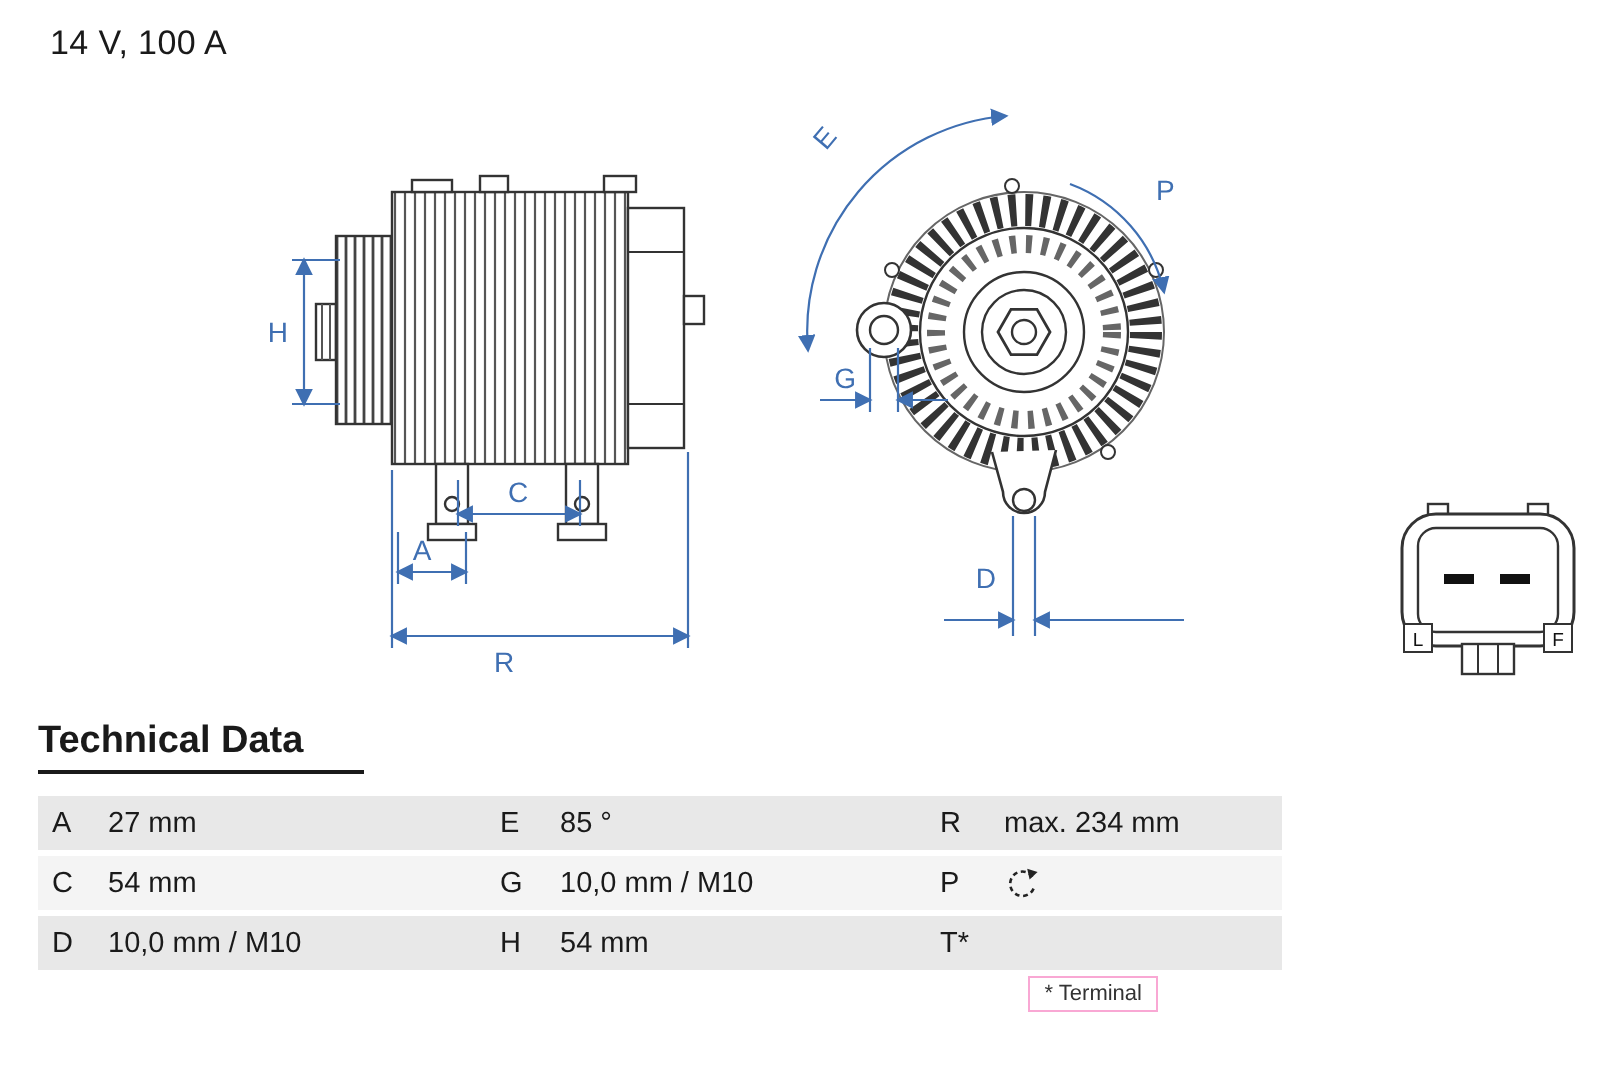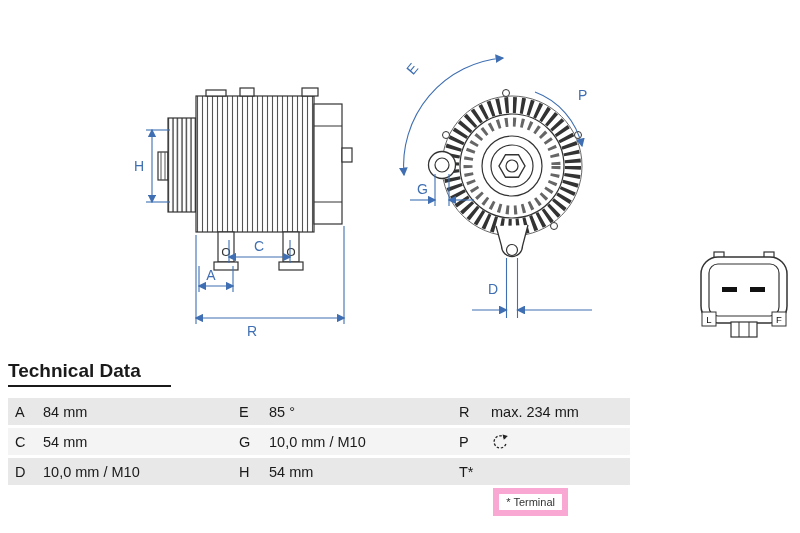--- a/index.html
+++ b/index.html
@@ -9,36 +9,37 @@
   .page { position:relative; width:800px; height:533px; background:#fff; }
 
   .rating { position:absolute; left:25px; top:12px; font-size:17px; letter-spacing:.2px; }
 
   .drawing { position:absolute; left:0; top:30px; }
   .dim { stroke:var(--accent); stroke-width:1.1; fill:none; }
   .dimlabel { fill:var(--accent); font-size:14px; font-family:"Liberation Sans",sans-serif; }
   .outline { stroke:var(--line); fill:#fff; }
   #arr path { fill:var(--accent); }
 
-  .tech { position:absolute; left:8px; top:360px; width:622px; }
+  .tech { position:absolute; left:19px; top:360px; width:622px; }
   .tech h2 { display:inline-block; font-size:19px; font-weight:bold;
              border-bottom:2px solid #1a1a1a; padding:0 30px 3px 0; margin-bottom:11px; }
   .trow { display:grid; grid-template-columns:28px 196px 30px 190px 32px 146px;
           height:27px; align-items:center; margin-bottom:3px; background:#e8e8e8; font-size:14.5px; }
   .trow.alt { background:#f4f4f4; }
   .trow span { padding-left:7px; white-space:nowrap; }
   .trow .vicon { display:flex; align-items:center; }
-  .footnote { width:max-content; margin:3px 62px 0 auto; border:6px solid #f9a8d4;
+  .footnote { width:max-content; margin:3px 62px 0 auto; border:1px solid #f9a8d4;
               background:#fff; font-size:11px; padding:2px 7px; color:#333; }
 </style>
 </head>
 <body>
 
 <div class="page">
 
+  <div class="rating">14 V, 100 A</div>
 
   <svg class="drawing" width="800" height="322" viewBox="0 0 800 322">
     <defs>
       <pattern id="fins" width="5" height="8" patternUnits="userSpaceOnUse">
         <rect width="5" height="8" fill="#fff"></rect>
         <line x1="2.5" y1="0" x2="2.5" y2="8" stroke="#555" stroke-width="1.1"></line>
       </pattern>
       <pattern id="ribs" width="4.5" height="8" patternUnits="userSpaceOnUse">
         <rect width="4.5" height="8" fill="#fff"></rect>
         <line x1="2" y1="0" x2="2" y2="8" stroke="#444" stroke-width="1.4"></line>
@@ -151,21 +152,21 @@
       <text x="709" y="293" text-anchor="middle" font-size="9.5" fill="#111" stroke="none">L</text>
       <text x="779" y="293" text-anchor="middle" font-size="9.5" fill="#111" stroke="none">F</text>
     </g>
   </svg>
 
   <div class="tech">
     <h2>Technical Data</h2>
 
     <div class="trow">
       <span>A</span>
-      <span>84 mm</span>
+      <span>27 mm</span>
       <span>E</span>
       <span>85 °</span>
       <span>R</span>
       <span>max. 234 mm</span>
     </div>
 
     <div class="trow alt">
       <span>C</span>
       <span>54 mm</span>
       <span>G</span>

